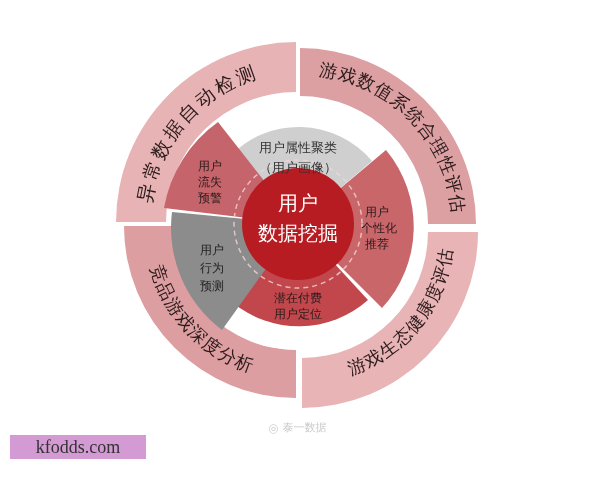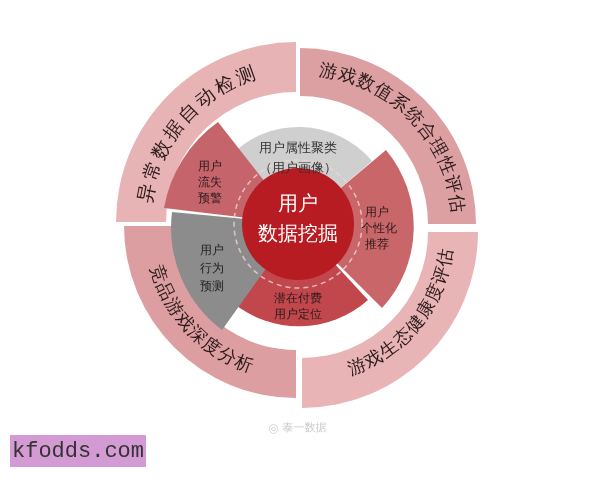--- a/index.html
+++ b/index.html
@@ -1,18 +1,18 @@
 <!DOCTYPE html>
 <html><head>
 <meta charset="utf-8">
 <style>
   html, body { margin:0; padding:0; }
   body { width:600px; height:480px; background:#ffffff; position:relative; overflow:hidden; font-family:"DejaVu Sans", sans-serif; }
   #diagram { position:absolute; left:0; top:0; width:600px; height:480px; }
-  .watermark-logo { position:absolute; left:10px; top:435px; width:136px; height:32px; background:#d39ad3; display:flex; align-items:center; justify-content:center; color:#333; font-size:22px; font-family:Liberation Mono, monospace; }
+  .watermark-logo { position:absolute; left:10px; top:435px; width:136px; height:24px; background:#d39ad3; display:flex; align-items:center; justify-content:center; color:#333; font-size:18px; font-family:Liberation Serif, serif; }
   .source-mark { position:absolute; left:268px; top:420px; color:#c9c9c9; font-size:11px; display:flex; align-items:center; gap:4px; }
   .source-mark .weibo { font-size:12px; color:#cfcfcf; }
   svg text { font-family:"DejaVu Sans", sans-serif; }
 </style>
 </head>
 <body>
 
 <svg id="diagram" viewBox="0 0 600 480" xmlns="http://www.w3.org/2000/svg">
   <defs>
     <path id="arc-tl" d="M 150 222 A 150 150 0 0 1 296 72"></path>

